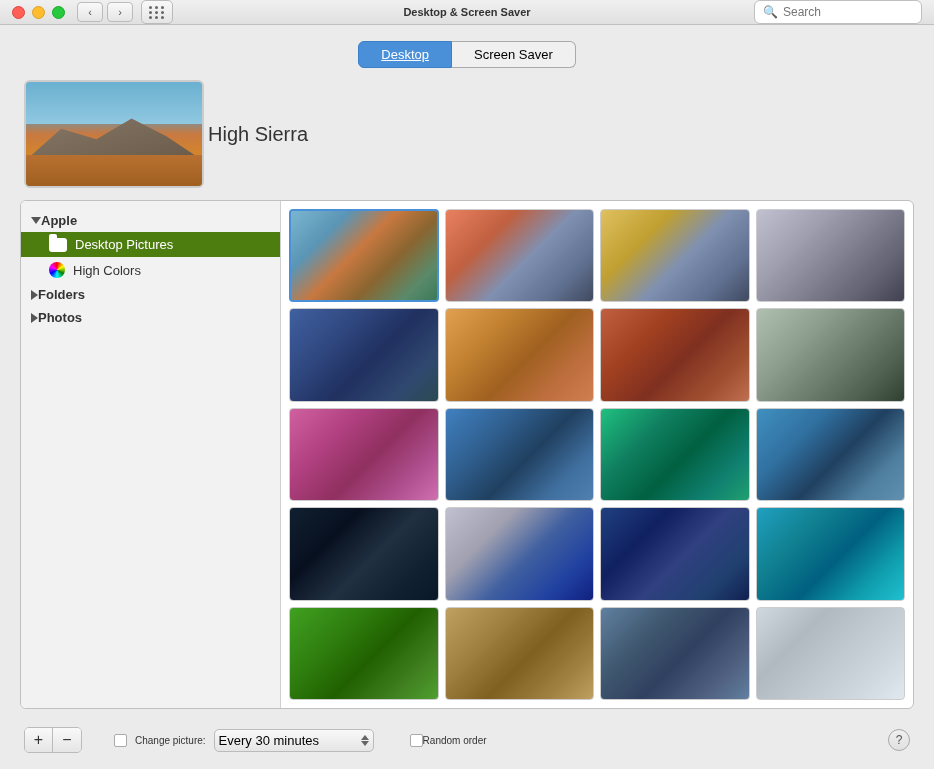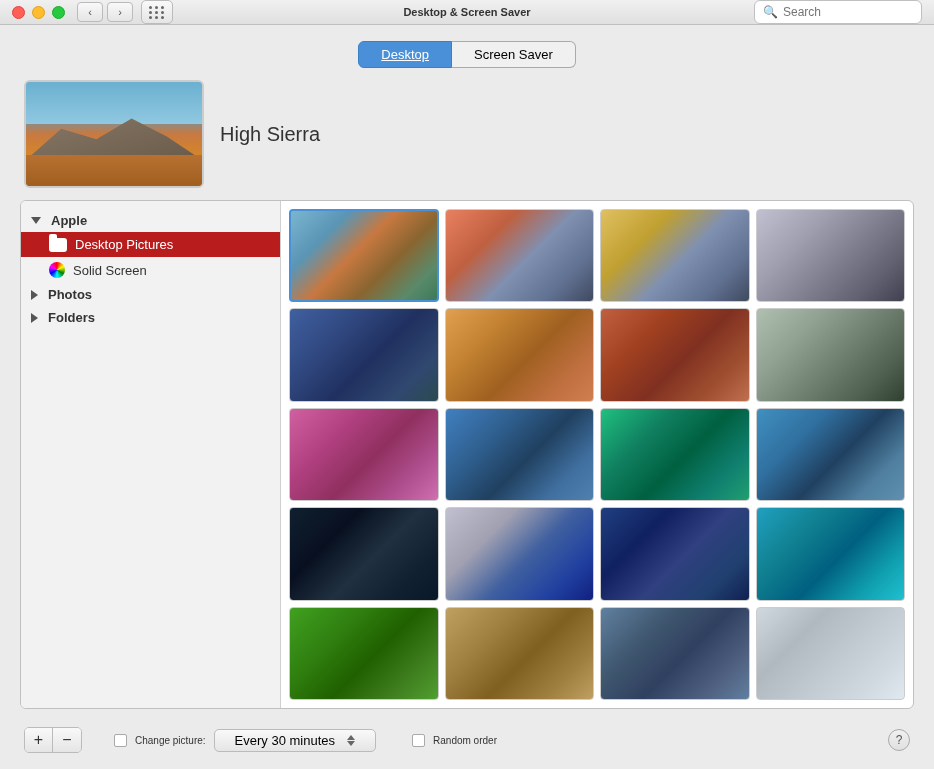--- a/index.html
+++ b/index.html
@@ -149,21 +149,21 @@
     }
     .tab-segment:last-child {
       border-radius: 0 6px 6px 0;
       border-left: none;
     }
 
     
     .preview-section {
       display: flex;
       align-items: center;
-      gap: 16px;
+      gap: 4px;
       padding-left: 4px;
     }
     .preview-thumb {
       width: 180px;
       height: 108px;
       border-radius: 6px;
       border: 2px solid #ccc;
       overflow: hidden;
       background: linear-gradient(to bottom, #7ab8d4 0%, #5a9dc0 30%, #c87941 50%, #d4852a 70%, #5a8a6a 90%);
       position: relative;
@@ -211,21 +211,21 @@
       width: 260px;
       background: #f2f2f2;
       border-right: 1px solid #d0d0d0;
       padding: 8px 0;
       flex-shrink: 0;
       overflow-y: auto;
     }
     .sidebar-group-header {
       display: flex;
       align-items: center;
-      gap: 10px;
+      gap: 0;
       padding: 4px 10px;
       font-size: 13px;
       font-weight: 600;
       color: #333;
       cursor: pointer;
     }
     .triangle-down {
       width: 0; height: 0;
       border-left: 5px solid transparent;
       border-right: 5px solid transparent;
@@ -240,21 +240,21 @@
     .sidebar-item {
       display: flex;
       align-items: center;
       gap: 8px;
       padding: 5px 10px 5px 28px;
       font-size: 13px;
       color: #333;
       cursor: pointer;
     }
     .sidebar-item.selected {
-      background: #b91c1c;
+      background: #4d7c0f;
       color: white;
     }
     .folder-icon {
       width: 18px;
       height: 14px;
       background: #5ba3f5;
       border-radius: 0 3px 3px 3px;
       position: relative;
       flex-shrink: 0;
     }
@@ -370,39 +370,38 @@
       font-size: 10px;
       color: #333;
     }
     .dropdown-select {
       display: flex;
       align-items: center;
       gap: 8px;
       background: linear-gradient(to bottom, #f9f9f9, #e5e5e5);
       border: 1px solid #bbb;
       border-radius: 5px;
-      padding: 3px 20px;
+      padding: 3px 4px;
       font-size: 13px;
       cursor: pointer;
       min-width: 160px;
       justify-content: space-between;
     }
     .dropdown-arrows {
       display: flex;
       flex-direction: column;
       gap: 1px;
       margin-left: 4px;
     }
     .arrow-up { width: 0; height: 0; border-left: 4px solid transparent; border-right: 4px solid transparent; border-bottom: 5px solid #666; }
     .arrow-down { width: 0; height: 0; border-left: 4px solid transparent; border-right: 4px solid transparent; border-top: 5px solid #666; }
 
     .random-section {
       display: flex;
       align-items: center;
-      gap: 8px;
       margin-left: 20px;
     }
     .help-btn {
       margin-left: auto;
       width: 22px;
       height: 22px;
       border-radius: 50%;
       border: 1px solid #aaa;
       background: linear-gradient(to bottom, #f0f0f0, #e0e0e0);
       display: flex;
@@ -468,29 +467,29 @@
       <div class="sidebar-group-header">
         <div class="triangle-down"></div>
         <span>Apple</span>
       </div>
       <div class="sidebar-item selected">
         <div class="folder-icon selected-folder"></div>
         <span>Desktop Pictures</span>
       </div>
       <div class="sidebar-item">
         <div class="color-wheel"></div>
-        <span>Solid Screen</span>
+        <span>High Colors</span>
+      </div>
+      <div class="sidebar-group-header">
+        <div class="triangle-right"></div>
+        <span>Folders</span>
       </div>
       <div class="sidebar-group-header">
         <div class="triangle-right"></div>
         <span>Photos</span>
-      </div>
-      <div class="sidebar-group-header">
-        <div class="triangle-right"></div>
-        <span>Folders</span>
       </div>
     </div>
 
     <div class="wallpaper-grid" id="wallpaper-grid">
     <div class="wp-thumb wp-highsierra selected" title="High Sierra"></div>
         <div class="wp-thumb wp-sierra" title="Sierra Sunset"></div>
         <div class="wp-thumb wp-elcap1" title="El Capitan Sunrise"></div>
         <div class="wp-thumb wp-elcap2" title="El Capitan Mist"></div>
         <div class="wp-thumb wp-yosemite1" title="Yosemite Valley Blue"></div>
         <div class="wp-thumb wp-yosemite2" title="Yosemite Valley Gold"></div>

